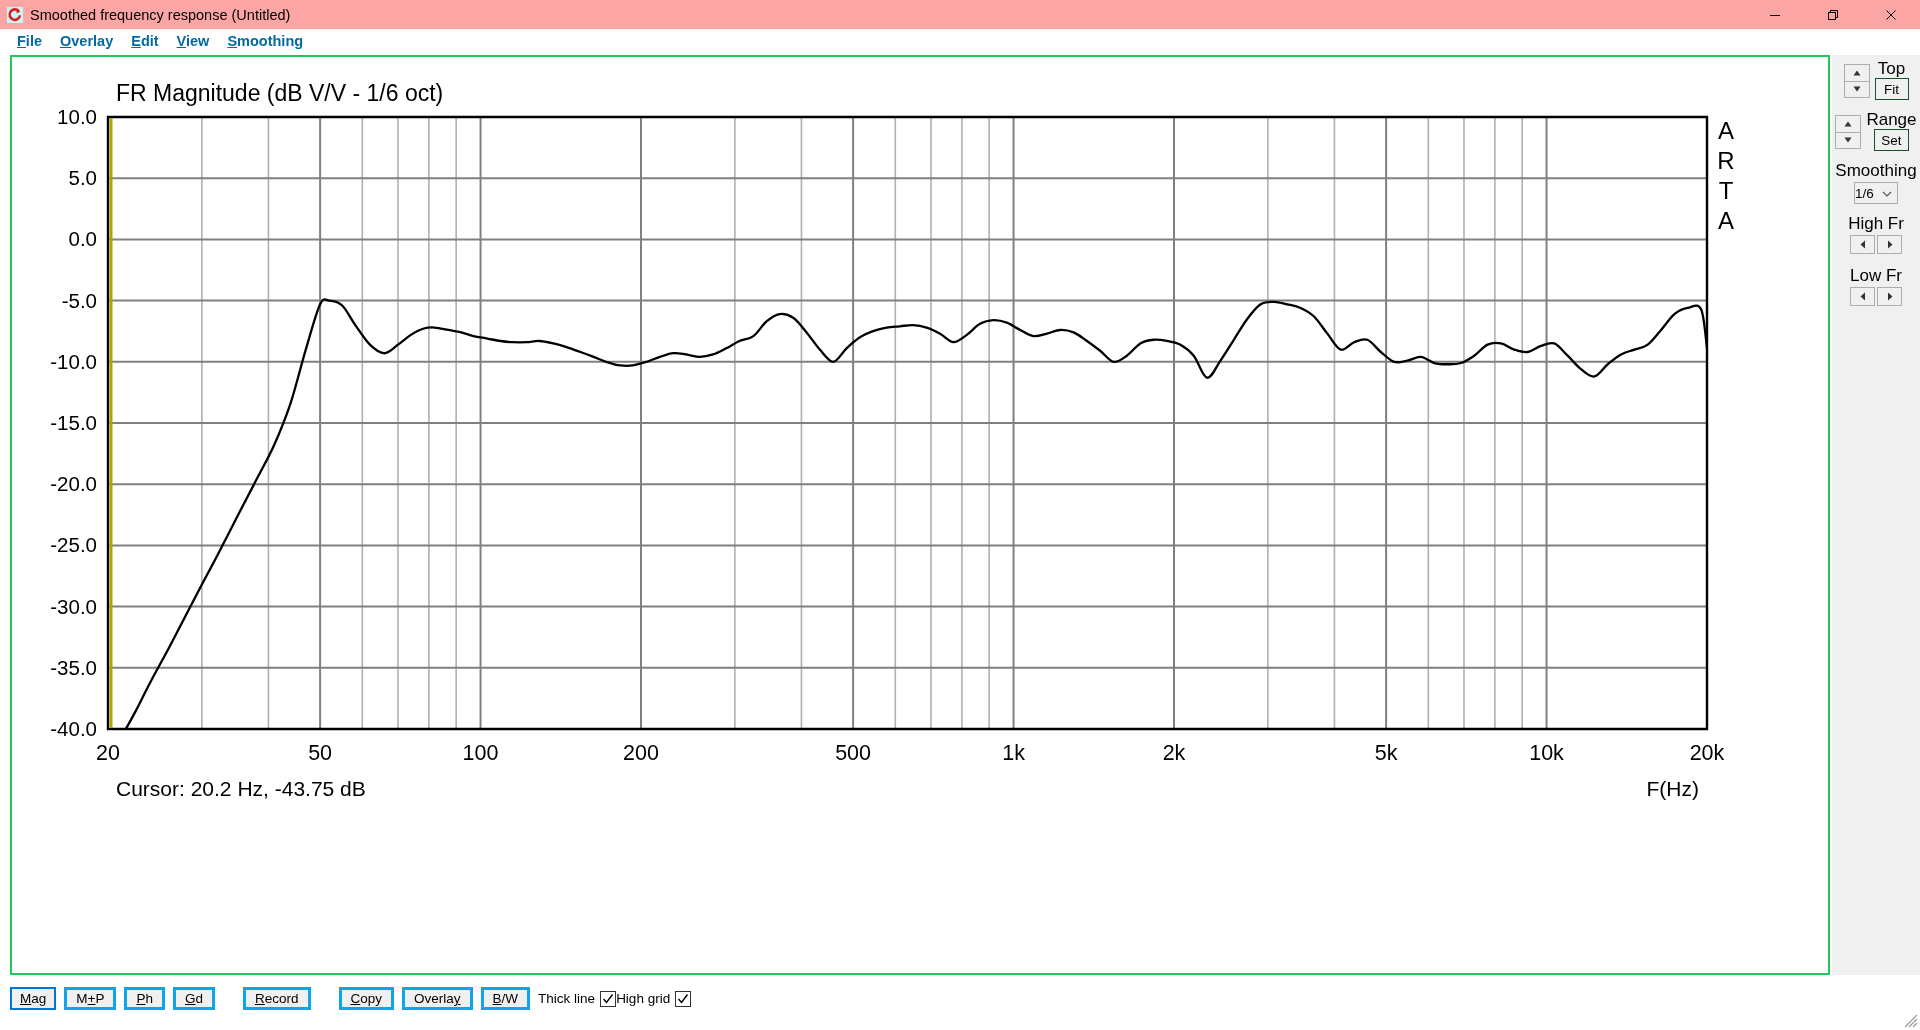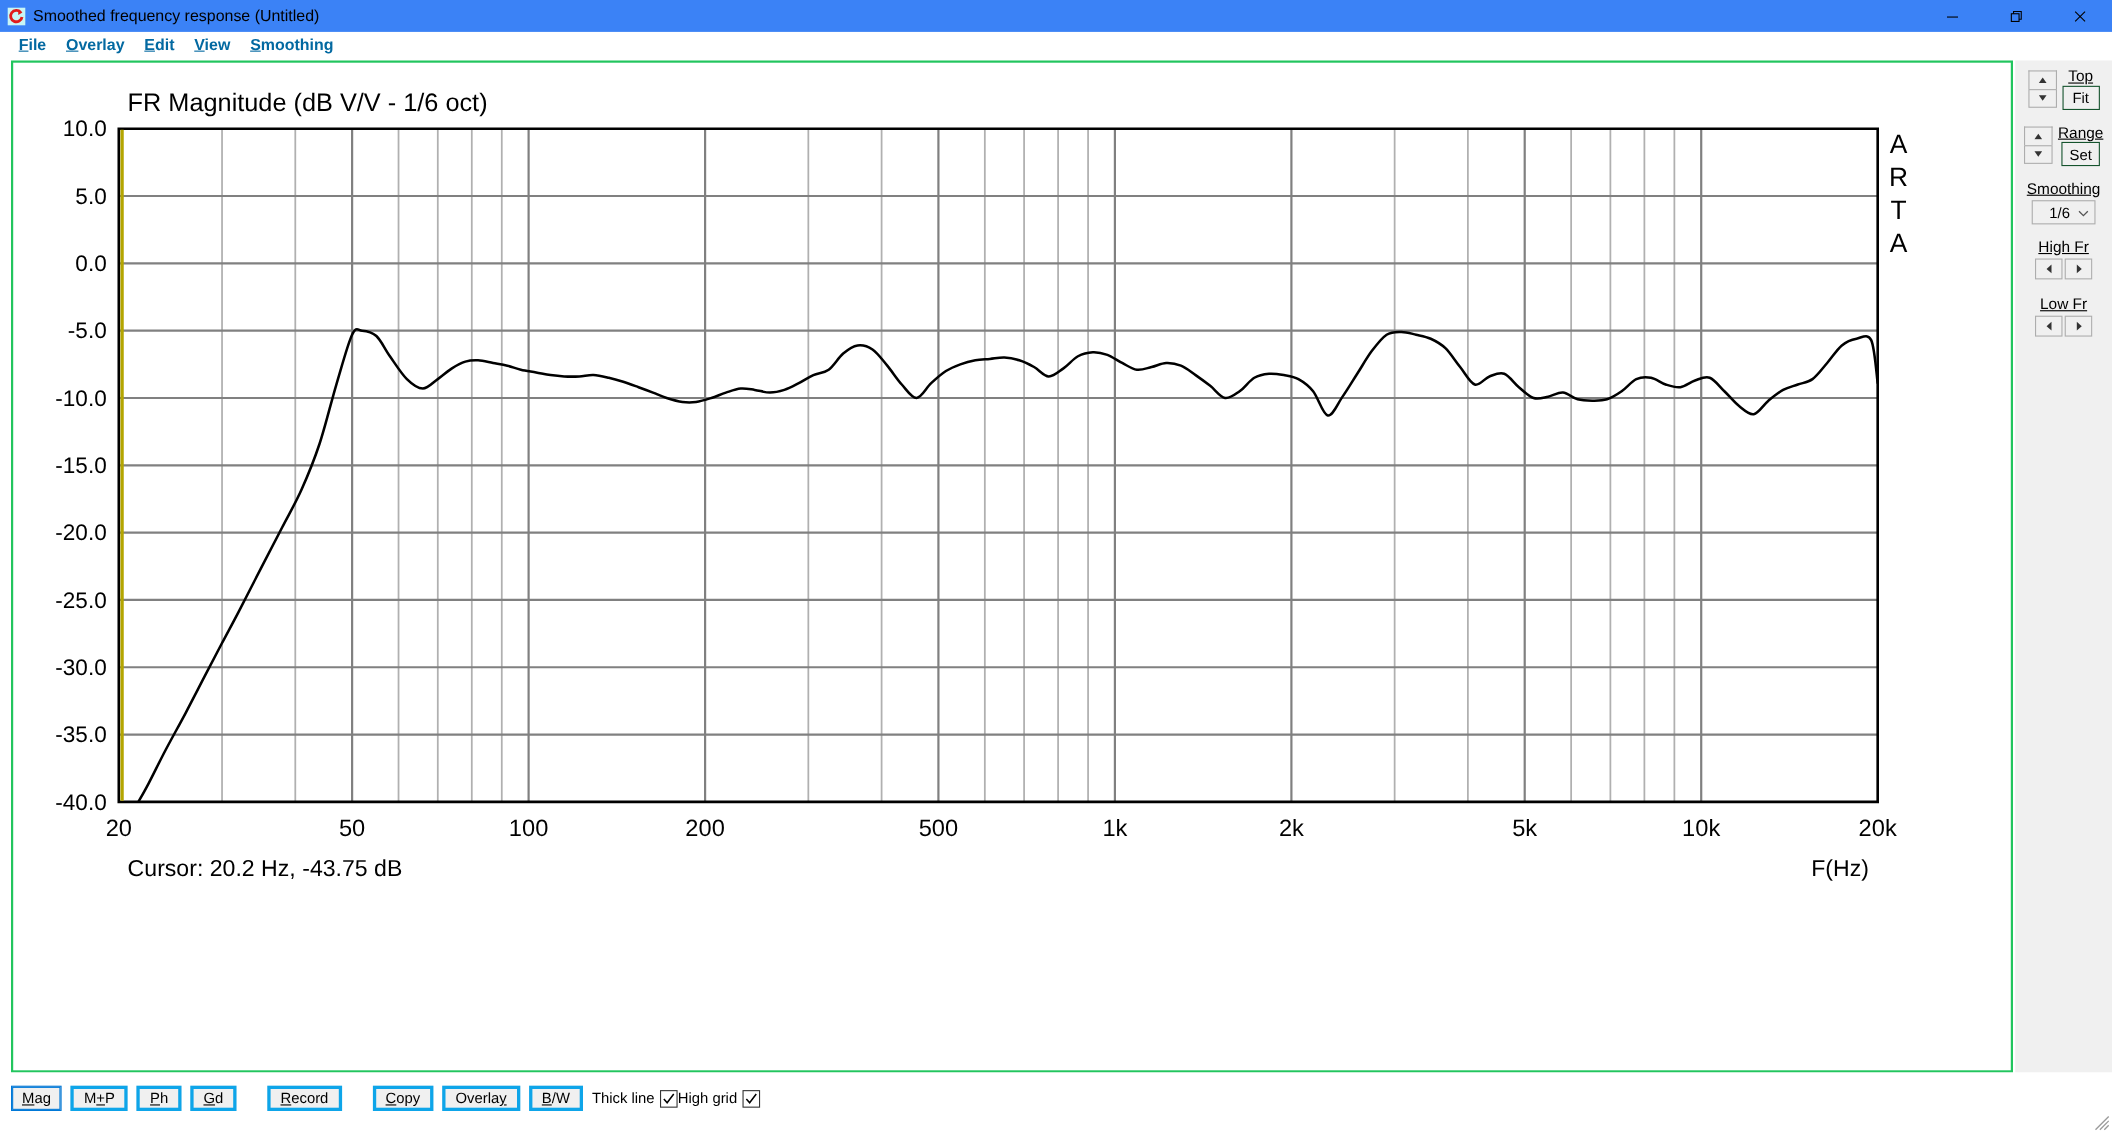--- a/index.html
+++ b/index.html
@@ -8,21 +8,21 @@
     width: 1920px;
     height: 1030px;
     overflow: hidden;
     background: #ffffff;
     font-family: "Liberation Sans", sans-serif;
   }
 
   
   #titlebar {
     height: 29px;
-    background: #3b82f6;
+    background: #fca5a5;
     display: flex;
     align-items: center;
     position: relative;
     border-bottom: 0px solid transparent;
   }
   #app-icon {
     width: 16px; height: 16px;
     margin-left: 7px;
     margin-right: 7px;
     position: relative;
@@ -108,45 +108,44 @@
   .spin-btn {
     width: 26px; height: 17px;
     background: #f0f0f0;
     border: 1px solid #adadad;
     box-sizing: border-box;
     display:flex; align-items:center; justify-content:center;
   }
   .spin-btn:first-child { border-bottom: none; }
   .spin-btn svg { display:block; }
   .grp-label {
-    font-size: 14px;
+    font-size: 17px;
     color: #000;
     text-align: center;
     line-height: 16px;
-    text-decoration: underline;
   }
   .sq-btn {
     min-width: 34px;
     height: 22px;
     background: #f0f0f0;
     border: 1px solid #14532d;
     box-sizing: border-box;
     font-size: 13.5px;
     color: #000;
     display:flex; align-items:center; justify-content:center;
     padding: 0 6px;
   }
   .combo {
-    width: 58px; height: 22px;
+    width: 44px; height: 22px;
     background: #f0f0f0;
     border: 1px solid #adadad;
     box-sizing: border-box;
     display: flex; align-items: center;
     font-size: 13.5px;
-    padding-left: 15px;
+    padding-left: 0;
     position: relative;
   }
   .combo .arrow {
     position: absolute; right: 5px; top: 50%;
     transform: translateY(-50%);
   }
   .arrow-btn-pair {
     display: flex;
   }
   .arr-btn {

